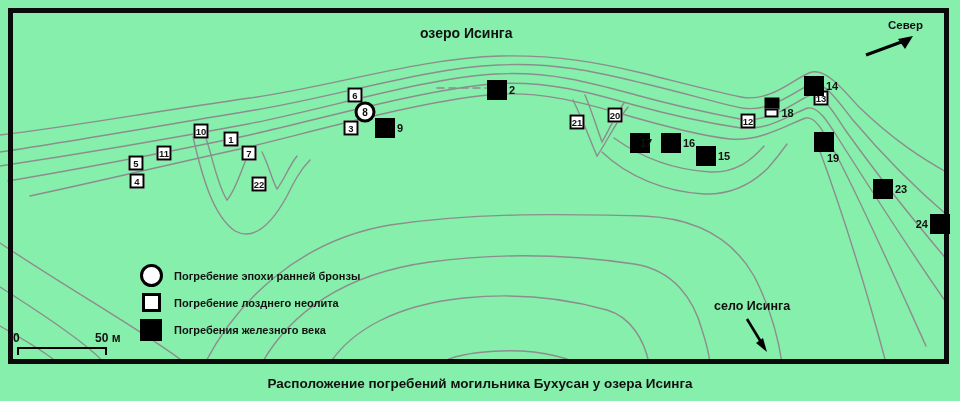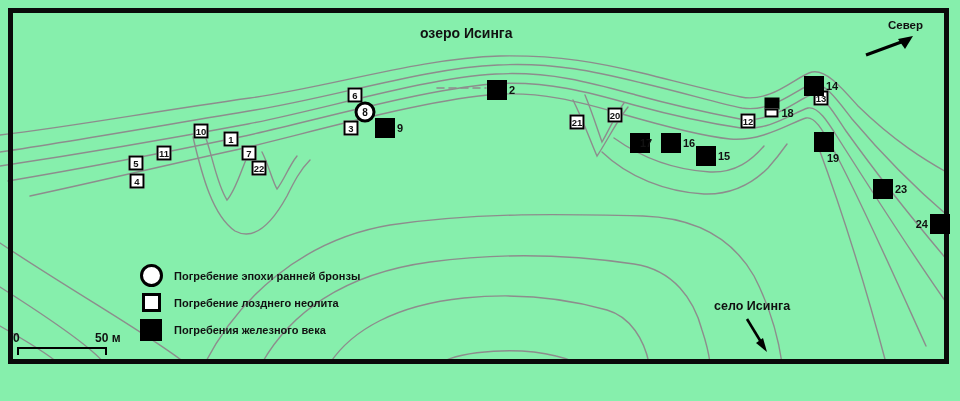--- a/index.html
+++ b/index.html
@@ -162,24 +162,25 @@
         <span class="blk"></span>
         <span class="wht"></span>
         <span class="lbl right">18</span>
       </div>
       <div class="marker filled" style="left: 824px; top: 142px;">
         <span class="blk"></span>
         <span class="lbl below-right">19</span>
       </div>
       <div class="marker open" style="left: 615px; top: 115px;">20</div>
       <div class="marker open" style="left: 577px; top: 122px;">21</div>
-      <div class="marker open" style="left: 259px; top: 168px; text-align: center;">22</div>
+      <div class="marker open" style="left: 259px; top: 184px; text-align: center;">22</div>
       <div class="marker filled" style="left: 883px; top: 189px;">
         <span class="blk"></span>
         <span class="lbl right">23</span>
       </div>
       <div class="marker filled" style="left: 940px; top: 224px;">
         <span class="blk"></span>
         <span class="lbl left">24</span>
       </div>
     </div>
 
+  <div class="caption">Расположение погребений могильника Бухусан у озера Исинга</div>
 </div>
 
 </body></html>

